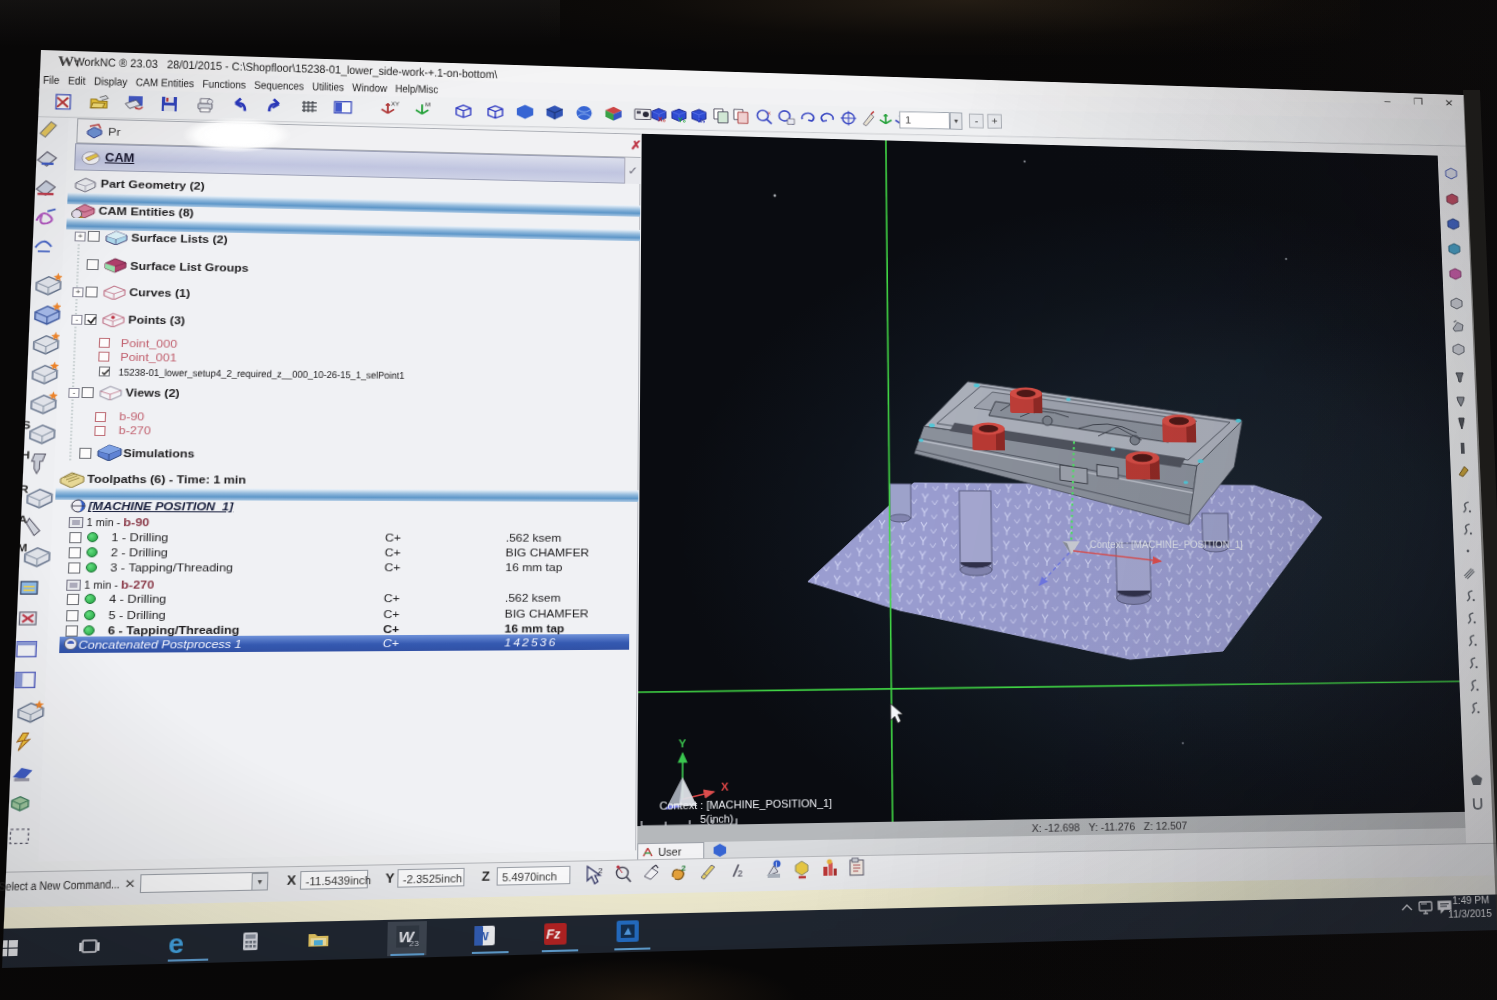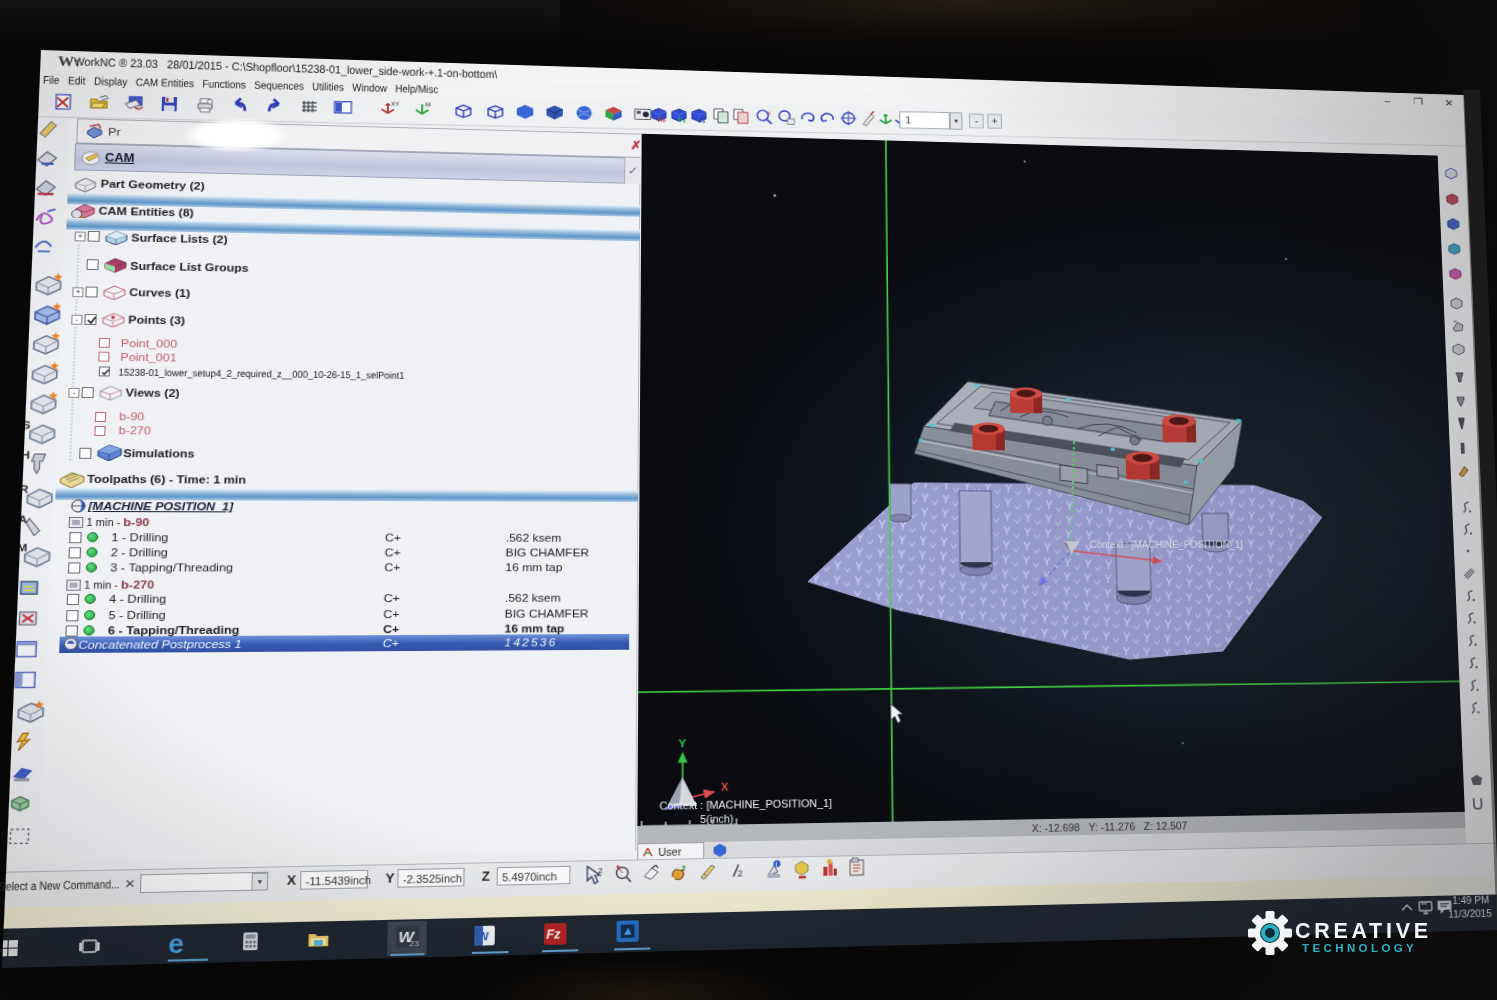--- a/index.html
+++ b/index.html
@@ -849,34 +849,13 @@
   <div style="position:absolute;left:0;top:0;width:1497px;height:1000px;pointer-events:none;background:radial-gradient(ellipse 75% 70% at 44% 46%, rgba(0,0,0,0) 55%, rgba(8,6,4,0.10) 78%, rgba(10,8,5,0.22) 100%);"></div>
   <div style="position:absolute;left:0;top:0;width:1497px;height:1000px;pointer-events:none;background:linear-gradient(101deg, rgba(0,0,0,0) 58%, rgba(30,28,34,0.05) 75%, rgba(30,28,34,0.12) 95%);"></div>
   <div style="position:absolute;left:0;top:0;width:1497px;height:1000px;pointer-events:none;background:rgba(240,232,214,0.03);"></div>
   <div class="hazetop"></div>
   <div style="position:absolute;left:172px;top:114px;width:130px;height:42px;background:radial-gradient(ellipse 50% 50% at 50% 50%, #ffffff 38%, rgba(255,255,255,.85) 62%, transparent 84%);"></div>
   <div class="hazetl"></div>
   <div class="hazebl"></div>
   <svg width="1497" height="1000" style="position:absolute;left:0;top:0;pointer-events:none;">
       <polygon points="1463,90 1480,90 1514,935 1497,935" fill="#2b2927" opacity="0.55"></polygon>
     </svg>
-  <div id="wm">
-    <svg width="257" height="70">
-      <g fill="#f2f4f6">
-        <circle cx="30" cy="33" r="15.5"></circle>
-        <g transform="translate(30,33)">
-          <rect x="-4.5" y="-22" width="9" height="8" rx="1.5"></rect>
-          <rect x="-4.5" y="14" width="9" height="8" rx="1.5"></rect>
-          <rect x="-22" y="-4.5" width="8" height="9" rx="1.5"></rect>
-          <rect x="14" y="-4.5" width="8" height="9" rx="1.5"></rect>
-          <rect x="-4.5" y="-22" width="9" height="8" rx="1.5" transform="rotate(45)"></rect>
-          <rect x="-4.5" y="14" width="9" height="8" rx="1.5" transform="rotate(45)"></rect>
-          <rect x="-22" y="-4.5" width="8" height="9" rx="1.5" transform="rotate(45)"></rect>
-          <rect x="14" y="-4.5" width="8" height="9" rx="1.5" transform="rotate(45)"></rect>
-        </g>
-      </g>
-      <circle cx="30" cy="33" r="10" fill="#123038"></circle>
-      <circle cx="30" cy="33" r="7" fill="none" stroke="#2cb0c6" stroke-width="4"></circle>
-      <text x="55" y="38" font-size="21.5" font-weight="bold" fill="#f4f6f8" letter-spacing="3.7">CREATIVE</text>
-      <text x="62" y="52" font-size="11.5" font-weight="bold" fill="#2cb0c6" letter-spacing="3.4">TECHNOLOGY</text>
-    </svg>
-  </div>
 </div>
 
 </body></html>

